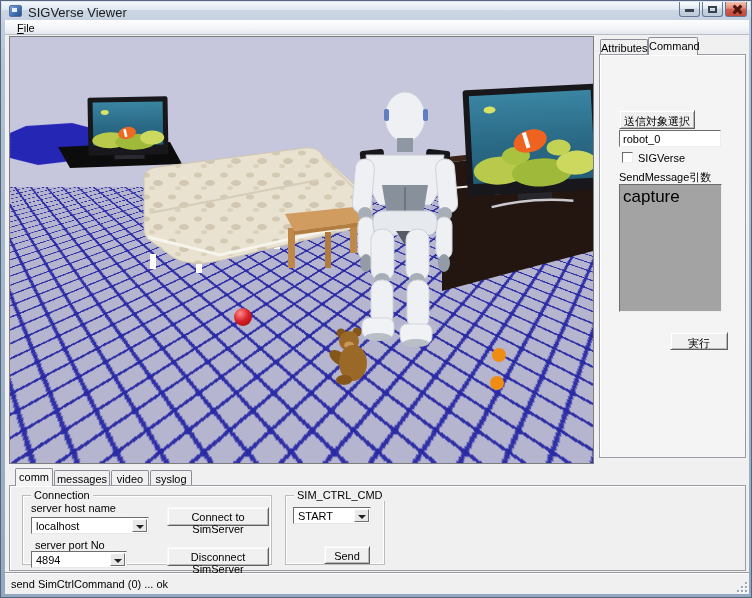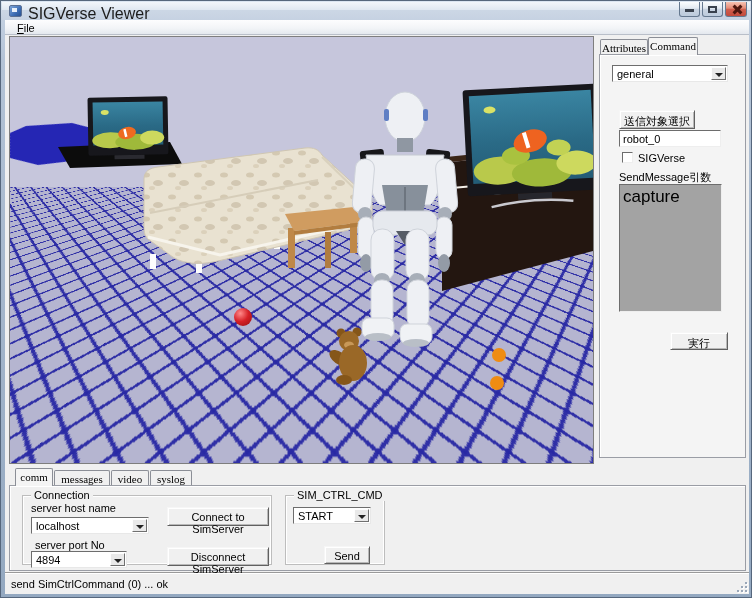--- a/index.html
+++ b/index.html
@@ -6,21 +6,21 @@
   *{box-sizing:border-box;font-family:"Liberation Sans","DejaVu Sans",sans-serif;}
   #window{position:relative;width:752px;height:598px;border:1px solid #56677d;
     background:linear-gradient(180deg,#dce6f2 0,#c2cfe0 18px,#b3c3d6 60px,#a4b6cc 300px,#93a8c0 598px);
     overflow:hidden;font-size:11px;color:#000;}
   
   .titlebar{position:absolute;left:1px;top:1px;right:1px;height:18px;
     background:linear-gradient(180deg,#f2f6fb 0,#dfe7f1 45%,#ccd7e5 46%,#c6d2e2 100%);}
   .title-icon{position:absolute;left:7px;top:3px;width:13px;height:12px;border:1px solid #5a6f93;
     background:linear-gradient(135deg,#7fa6d9 0,#3c6cb4 60%,#27508f 100%);border-radius:2px;}
   .title-icon::after{content:"";position:absolute;left:2px;top:2px;width:5px;height:4px;background:#e8f0fa;}
-  .title-text{position:absolute;left:26px;top:3px;font-size:16px;color:#1c1c1c;}
+  .title-text{position:absolute;left:26px;top:3px;font-size:13px;color:#1c1c1c;}
   .winbtn{position:absolute;top:0;height:15px;border:1px solid #65788f;border-top:0;
     border-radius:0 0 3px 3px;background:linear-gradient(180deg,#fbfdfe 0,#e2e9f1 45%,#c9d4e2 50%,#bdcbdc 100%);}
   .winbtn.close{background:linear-gradient(180deg,#f6c2b2 0,#e58a76 45%,#d05f4e 50%,#c44a3c 100%);}
   .glyph-min{position:absolute;left:5px;bottom:4px;width:9px;height:3px;background:#39414d;}
   .glyph-max{position:absolute;left:5px;top:4px;width:9px;height:7px;border:2px solid #39414d;background:transparent;}
   .glyph-close{position:absolute;left:6px;top:3px;width:9px;height:9px;}
   .glyph-close::before,.glyph-close::after{content:"";position:absolute;left:4px;top:-1px;width:3px;height:11px;background:#4d1710;}
   .glyph-close::before{transform:rotate(45deg);}
   .glyph-close::after{transform:rotate(-45deg);}
   
@@ -34,21 +34,21 @@
   .viewport{position:absolute;left:4px;top:1px;width:585px;height:428px;border:1px solid #7e7e7e;
     background:#c6c6dc;overflow:hidden;}
   .floor{position:absolute;left:-60px;top:150px;width:700px;height:230px;
     transform-origin:50% 0;transform:perspective(230px) rotateX(57deg);
     background-color:#b5b5d0;
     background-image:repeating-linear-gradient(35deg,rgba(40,40,164,.95) 0 1.2px,transparent 1.2px 9px),
                      repeating-linear-gradient(145deg,rgba(40,40,164,.95) 0 1.2px,transparent 1.2px 9px);}
   .scene-svg{position:absolute;left:0;top:0;}
   
   .tab{position:absolute;background:#f0f0f0;border:1px solid #8b8e96;border-bottom:0;
-    border-radius:2px 2px 0 0;text-align:center;padding-top:2px;height:16px;z-index:1;font-family:Liberation Serif, serif;}
+    border-radius:2px 2px 0 0;text-align:center;padding-top:2px;height:16px;z-index:1;}
   .tab.active{background:#f4f4f4;height:18px;z-index:3;}
   .tabpage{position:absolute;background:#f4f4f4;border:1px solid #9a9da5;z-index:2;
     box-shadow:inset 1px 1px 0 #ffffff;}
   .combo{position:absolute;background:#fff;border:1px solid;border-color:#6d6d6d #e8e8e8 #e8e8e8 #6d6d6d;}
   .combo .val{position:absolute;left:4px;top:2px;white-space:nowrap;}
   .combo .btn{position:absolute;right:1px;top:1px;bottom:1px;width:15px;background:#e9e9e9;
     border:1px solid;border-color:#fdfdfd #707070 #707070 #fdfdfd;}
   .arrow-down{position:absolute;left:3px;top:5px;width:0;height:0;
     border-left:4px solid transparent;border-right:4px solid transparent;border-top:4px solid #222;}
   .pushbtn{position:absolute;background:#f0f0f0;border:1px solid;text-align:center;
@@ -224,26 +224,20 @@
 
         <circle cx="489" cy="318" r="7" fill="#ef8c13"></circle>
         <circle cx="487" cy="346" r="7" fill="#ef8c13"></circle>
       </svg>
     </div>
 
     <div class="tab" style="left:595px;top:4px;width:48px;">Attributes</div>
     <div class="tab active" style="left:643px;top:2px;width:50px;">Command</div>
     <div class="tabpage" style="left:594px;top:19px;width:147px;height:404px;">
 
-      <div class="combo" style="left:12px;top:10px;width:116px;height:17px;">
-        <span class="val">general</span>
-        <span class="btn">
-            <i class="arrow-down"></i>
-          </span>
-      </div>
 
       <div class="pushbtn" style="left:19px;top:55px;width:76px;height:19px;padding-top:3px;">送信対象選択</div>
 
       <input class="field" style="left: 19px; top: 75px; width: 102px; height: 17px;" value="robot_0">
 
       <span class="checkbox-box" style="left:22px;top:97px;"></span>
       <span class="label" style="left:38px;top:97px;">SIGVerse</span>
 
       <span class="label" style="left:19px;top:115px;">SendMessage引数</span>
 

